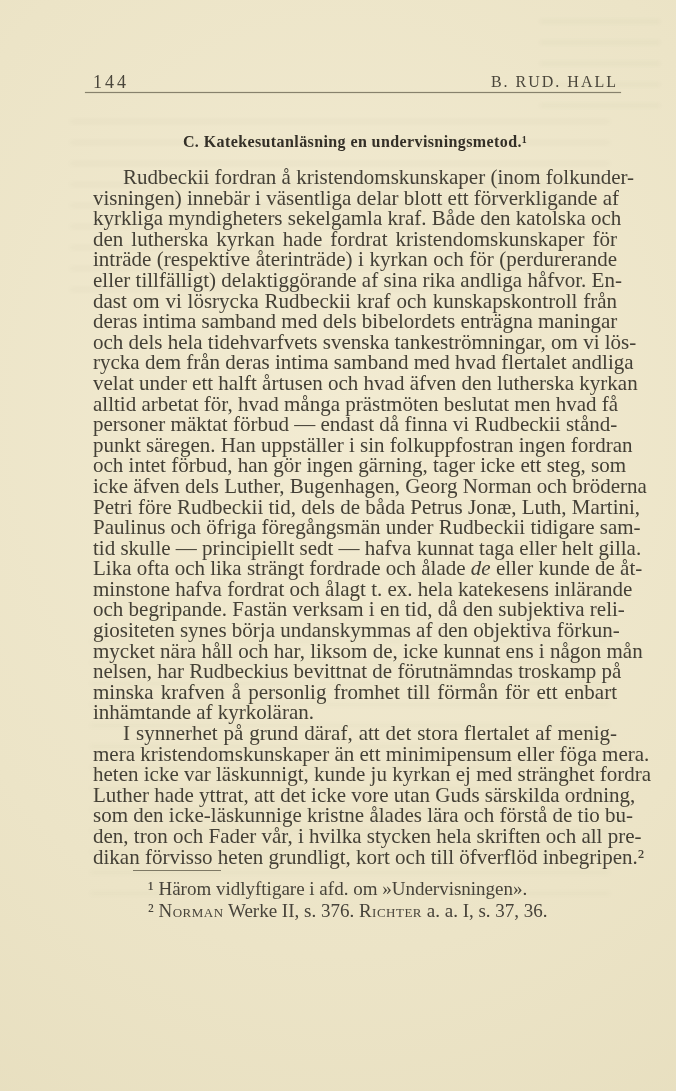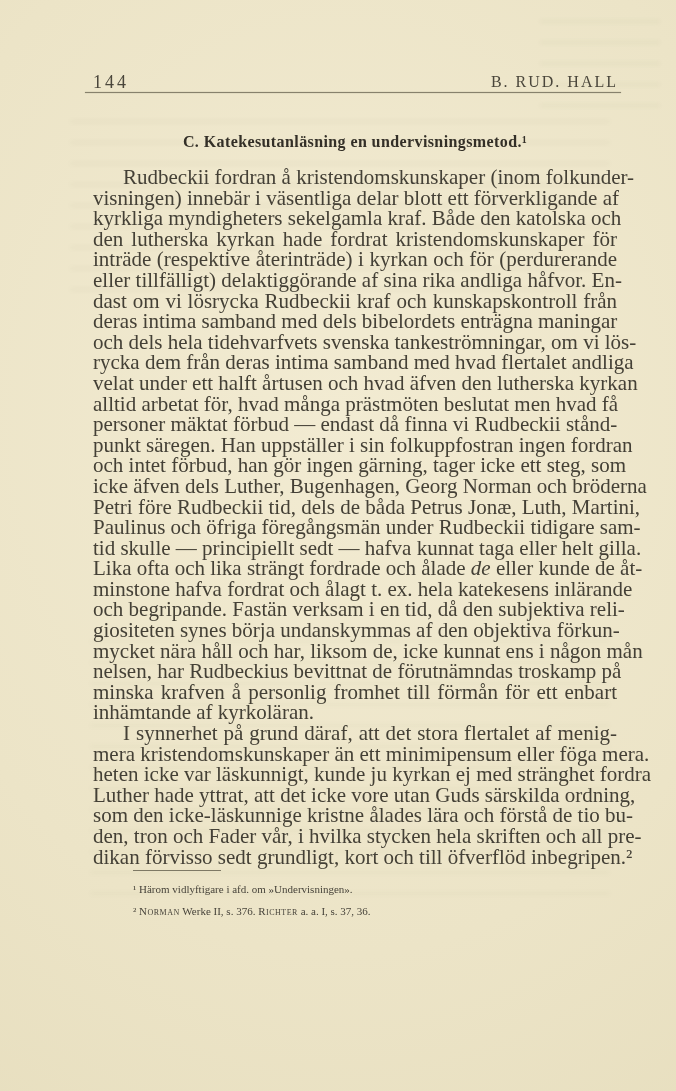--- a/index.html
+++ b/index.html
@@ -49,22 +49,22 @@
   .line{
     text-align:justify;text-align-last:justify;white-space:nowrap;height:20.6px;
   }
   .line.lastline{text-align-last:left;}
   .line.indent{text-indent:30px;}
   .footnote-rule{
     position:absolute;left:133px;top:870px;width:88px;height:1px;
     background:#7e7965;
   }
   .footnotes{
-    position:absolute;left:93px;top:878px;width:524px;
-    font-size:11px;line-height:22px;color:#47433a;
+    position:absolute;left:108px;top:878px;width:524px;
+    font-size:19px;line-height:22px;color:#47433a;
   }
   .footnote{text-indent:40px;white-space:nowrap;}
   .sc{font-variant:small-caps;letter-spacing:.5px;}
   em{font-style:italic;}
 </style>
 </head>
 <body>
 
 <div class="page">
 
@@ -111,21 +111,21 @@
         <div class="line">minska krafven å personlig fromhet till förmån för ett enbart</div>
         <div class="line lastline">inhämtande af kyrkoläran.</div>
       </div>
     <div>
         <div class="line indent">I synnerhet på grund däraf, att det stora flertalet af menig-</div>
         <div class="line">mera kristendomskunskaper än ett minimipensum eller föga mera.</div>
         <div class="line">heten icke var läskunnigt, kunde ju kyrkan ej med stränghet fordra</div>
         <div class="line">Luther hade yttrat, att det icke vore utan Guds särskilda ordning,</div>
         <div class="line">som den icke-läskunnige kristne ålades lära och förstå de tio bu-</div>
         <div class="line">den, tron och Fader vår, i hvilka stycken hela skriften och all pre-</div>
-        <div class="line">dikan förvisso sedt grundligt, kort och till öfverflöd inbegripen.²</div>
+        <div class="line">dikan förvisso heten grundligt, kort och till öfverflöd inbegripen.²</div>
       </div>
   </main>
 
   <div class="footnote-rule"></div>
 
   <footer class="footnotes">
     <div class="footnote">¹ Härom vidlyftigare i afd. om »Undervisningen».</div>
     <div class="footnote">² <span class="sc">Norman</span> Werke II, s. 376. <span class="sc">Richter</span> a. a. I, s. 37, 36.</div>
   </footer>
 

